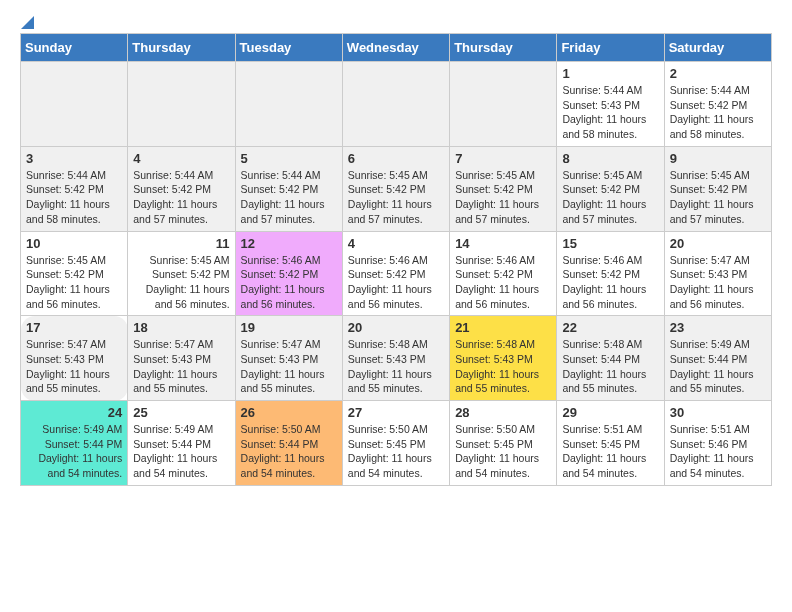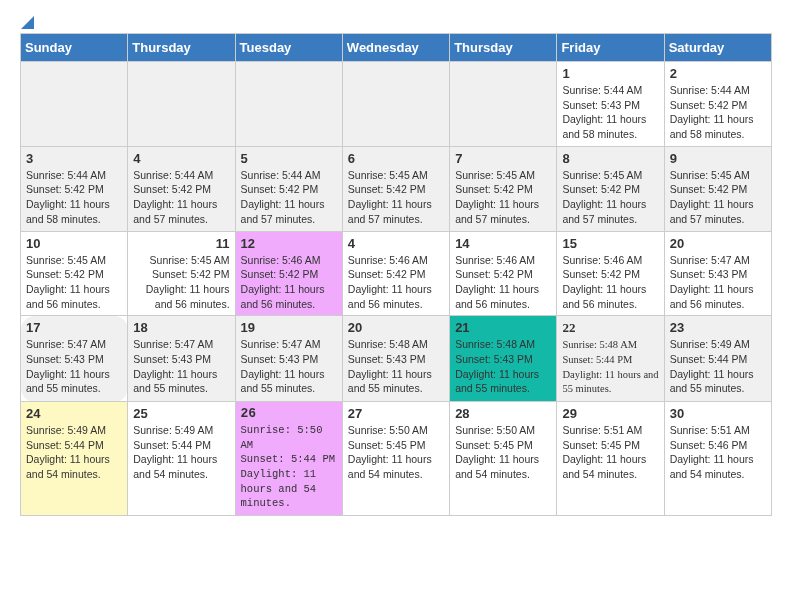--- a/index.html
+++ b/index.html
@@ -175,53 +175,53 @@
             <div class="day-info" style="white-space: pre-line;">Sunrise: 5:47 AM
 Sunset: 5:43 PM
 Daylight: 11 hours and 55 minutes.</div>
           </td>
           <td style="background: rgb(240, 240, 240);">
             <div class="day-num">20</div>
             <div class="day-info" style="white-space: pre-line;">Sunrise: 5:48 AM
 Sunset: 5:43 PM
 Daylight: 11 hours and 55 minutes.</div>
           </td>
-          <td style="background: #14b8a6;">
+          <td style="background: #fde047;">
             <div class="day-num">21</div>
             <div class="day-info" style="white-space: pre-line;">Sunrise: 5:48 AM
 Sunset: 5:43 PM
 Daylight: 11 hours and 55 minutes.</div>
           </td>
-          <td style="background: rgb(240, 240, 240); font-family: Liberation Serif, serif;">
+          <td style="background: rgb(240, 240, 240);">
             <div class="day-num">22</div>
             <div class="day-info" style="white-space: pre-line;">Sunrise: 5:48 AM
 Sunset: 5:44 PM
 Daylight: 11 hours and 55 minutes.</div>
           </td>
           <td style="background: rgb(240, 240, 240);">
             <div class="day-num">23</div>
             <div class="day-info" style="white-space: pre-line;">Sunrise: 5:49 AM
 Sunset: 5:44 PM
 Daylight: 11 hours and 55 minutes.</div>
           </td>
         </tr>
         <tr>
-          <td style="background: #fef9c3;">
+          <td style="background: #5eead4; text-align: right;">
             <div class="day-num">24</div>
             <div class="day-info" style="white-space: pre-line;">Sunrise: 5:49 AM
 Sunset: 5:44 PM
 Daylight: 11 hours and 54 minutes.</div>
           </td>
           <td style="background: rgb(255, 255, 255);">
             <div class="day-num">25</div>
             <div class="day-info" style="white-space: pre-line;">Sunrise: 5:49 AM
 Sunset: 5:44 PM
 Daylight: 11 hours and 54 minutes.</div>
           </td>
-          <td style="background: #f0abfc; font-family: Liberation Mono, monospace;">
+          <td style="background: #fdba74;">
             <div class="day-num">26</div>
             <div class="day-info" style="white-space: pre-line;">Sunrise: 5:50 AM
 Sunset: 5:44 PM
 Daylight: 11 hours and 54 minutes.</div>
           </td>
           <td style="background: rgb(255, 255, 255);">
             <div class="day-num">27</div>
             <div class="day-info" style="white-space: pre-line;">Sunrise: 5:50 AM
 Sunset: 5:45 PM
 Daylight: 11 hours and 54 minutes.</div>

